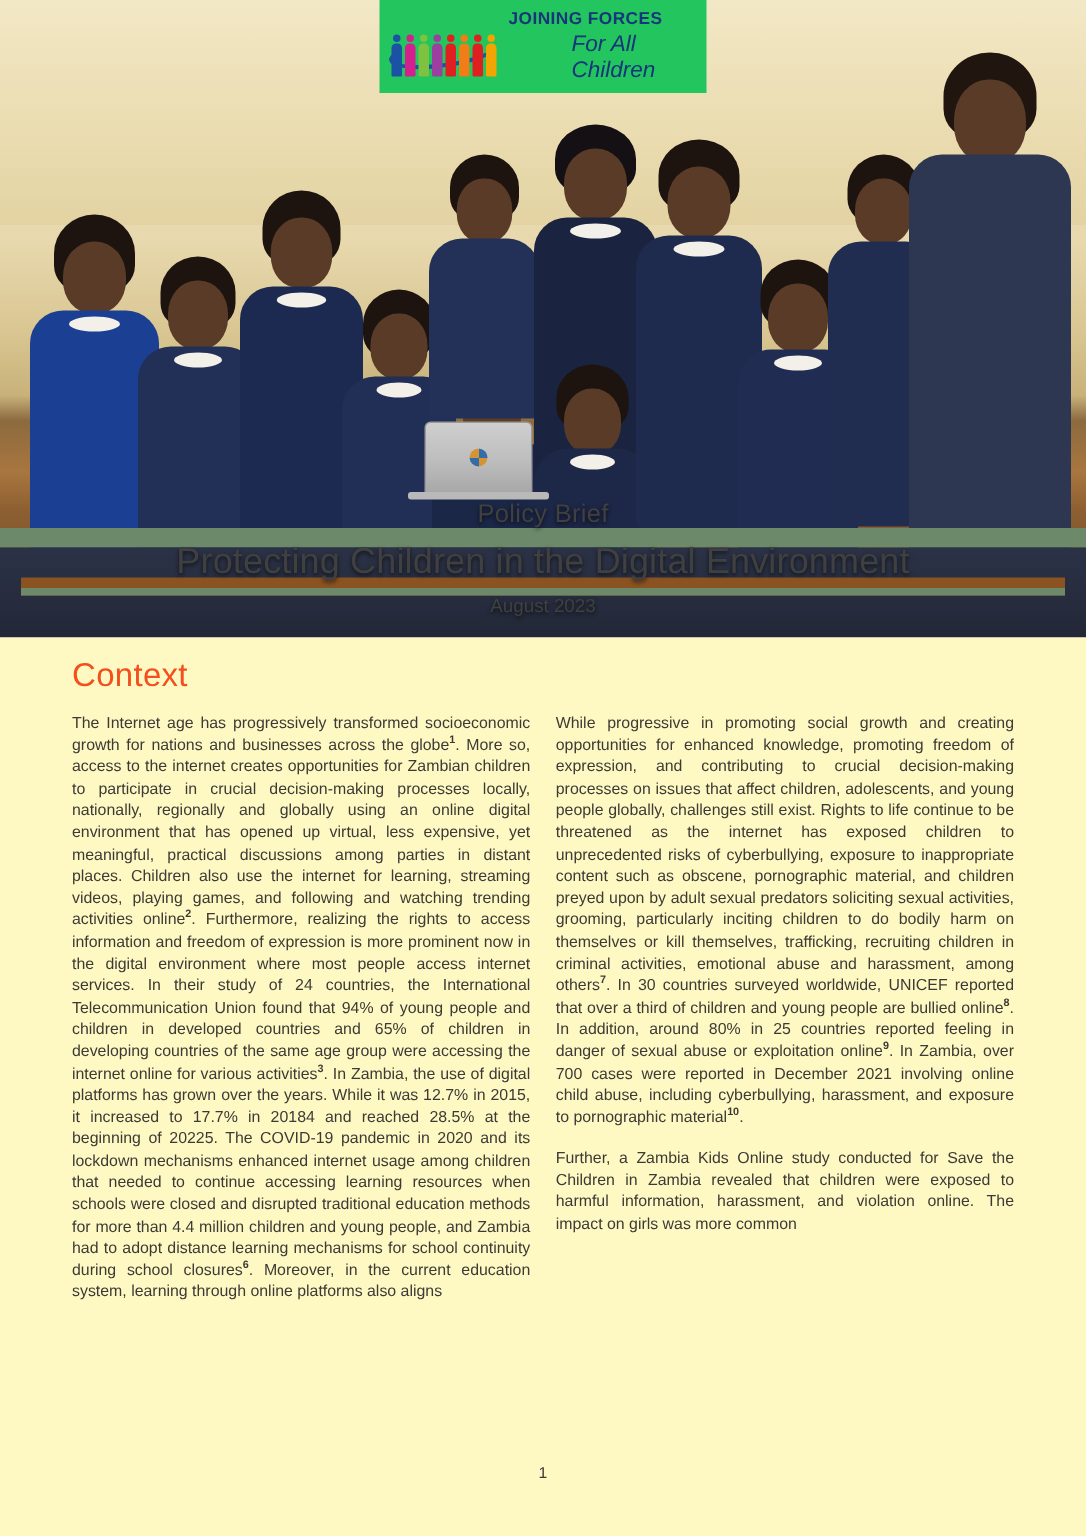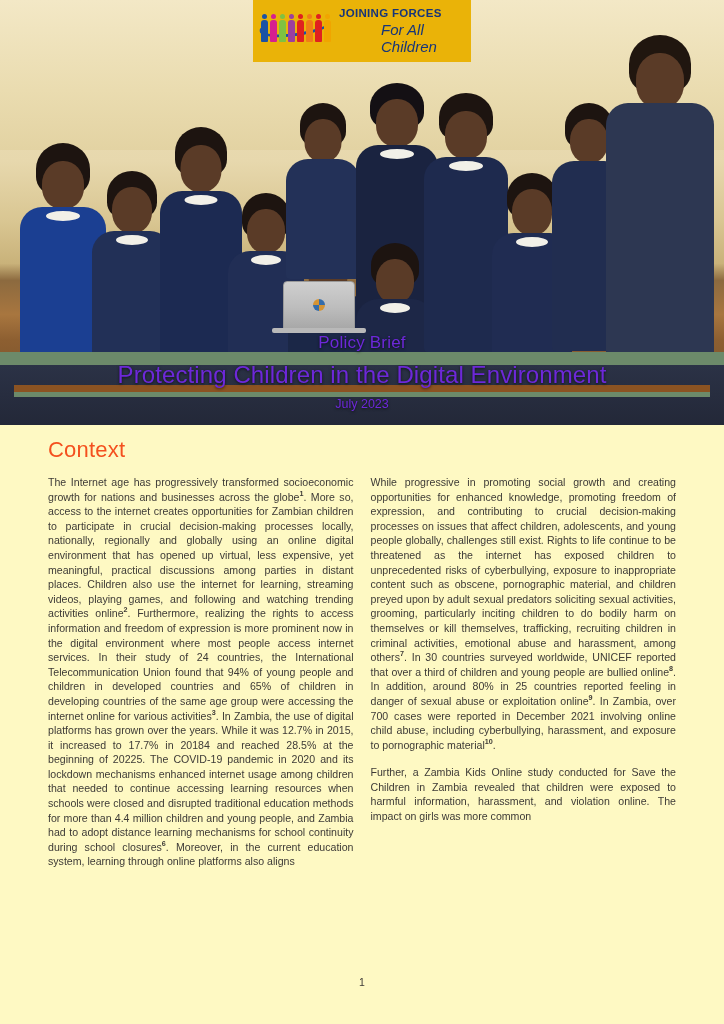--- a/index.html
+++ b/index.html
@@ -127,22 +127,23 @@
     height: 10px;
     border-radius: 50%;
     background: #f2f0e8;
   }
 
   
   .logo-plate {
     position: absolute;
     left: 253px; top: 0;
     width: 218px; height: 62px;
-    background: #eab308;
+    background: #22c55e;
     display: flex;
+    align-items: center;
     padding: 0 8px 0 6px;
     gap: 6px;
   }
   .logo-figures {
     width: 74px; height: 44px;
     position: relative;
     flex: 0 0 auto;
   }
   .logo-swoosh {
     position: absolute;
@@ -186,21 +187,21 @@
     color: #16357a;
     margin-top: 3px;
     margin-left: 42px;
   }
 
   
   .cover-titles {
     position: absolute;
     left: 0; right: 0; top: 330px;
     text-align: center;
-    color: #6d28d9;
+    color: #404040;
     text-shadow: 0 1px 3px rgba(0,0,0,.65);
   }
   .cover-kicker {
     font-size: 17px;
     letter-spacing: .2px;
     line-height: 1.5;
   }
   .cover-title {
     font-size: 24px;
     letter-spacing: .1px;
@@ -392,21 +393,21 @@
       </div>
       <div class="logo-text">
         <div class="logo-title">JOINING FORCES</div>
         <div class="logo-sub">For All Children</div>
       </div>
     </div>
 
     <div class="cover-titles">
       <div class="cover-kicker">Policy Brief</div>
       <div class="cover-title">Protecting Children in the Digital Environment</div>
-      <div class="cover-date">July 2023</div>
+      <div class="cover-date">August 2023</div>
     </div>
   </div>
 
   <div class="content">
     <div class="section-heading">Context</div>
 
     <div class="columns">
       <div class="col">
         <p>The Internet age has progressively transformed socioeconomic growth for nations and businesses across the globe<sup>1</sup>. More so, access to the internet creates opportunities for Zambian children to participate in crucial decision-making processes locally, nationally, regionally and globally using an online digital environment that has opened up virtual, less expensive, yet meaningful, practical discussions among parties in distant places. Children also use the internet for learning, streaming videos, playing games, and following and watching trending activities online<sup>2</sup>. Furthermore, realizing the rights to access information and freedom of expression is more prominent now in the digital environment where most people access internet services. In their study of 24 countries, the International Telecommunication Union found that 94% of young people and children in developed countries and 65% of children in developing countries of the same age group were accessing the internet online for various activities<sup>3</sup>. In Zambia, the use of digital platforms has grown over the years. While it was 12.7% in 2015, it increased to 17.7% in 20184 and reached 28.5% at the beginning of 20225. The COVID-19 pandemic in 2020 and its lockdown mechanisms enhanced internet usage among children that needed to continue accessing learning resources when schools were closed and disrupted traditional education methods for more than 4.4 million children and young people, and Zambia had to adopt distance learning mechanisms for school continuity during school closures<sup>6</sup>. Moreover, in the current education system, learning through online platforms also aligns</p>
       </div>

